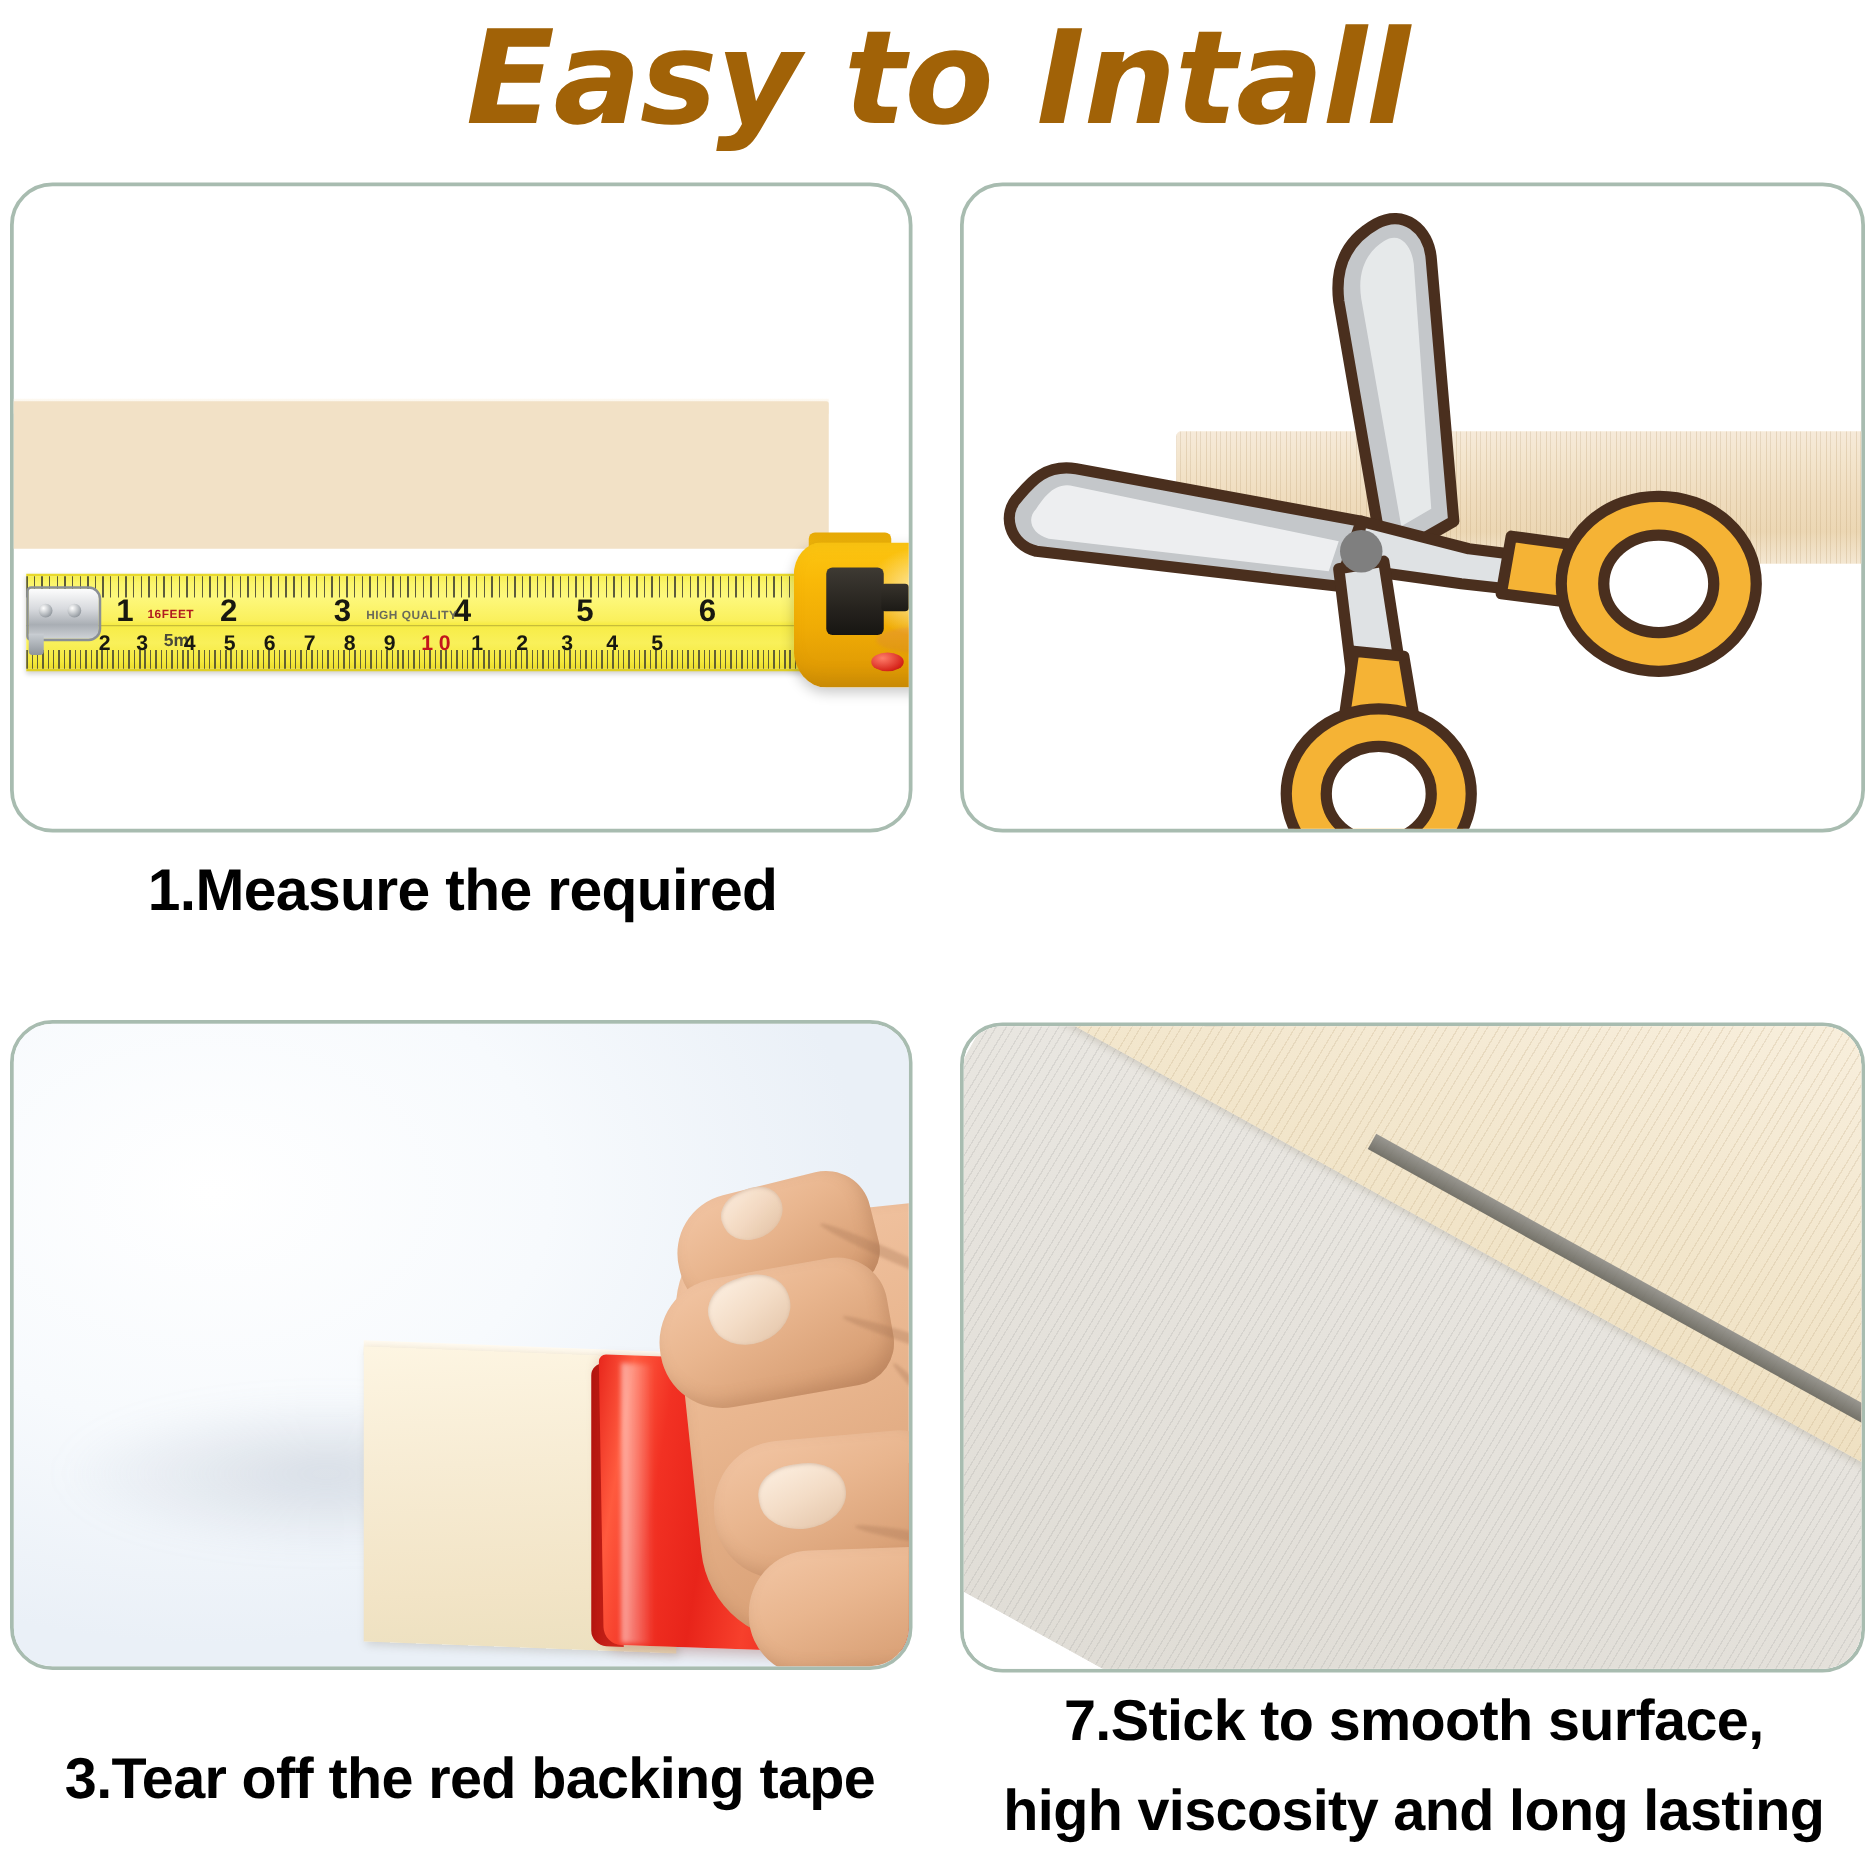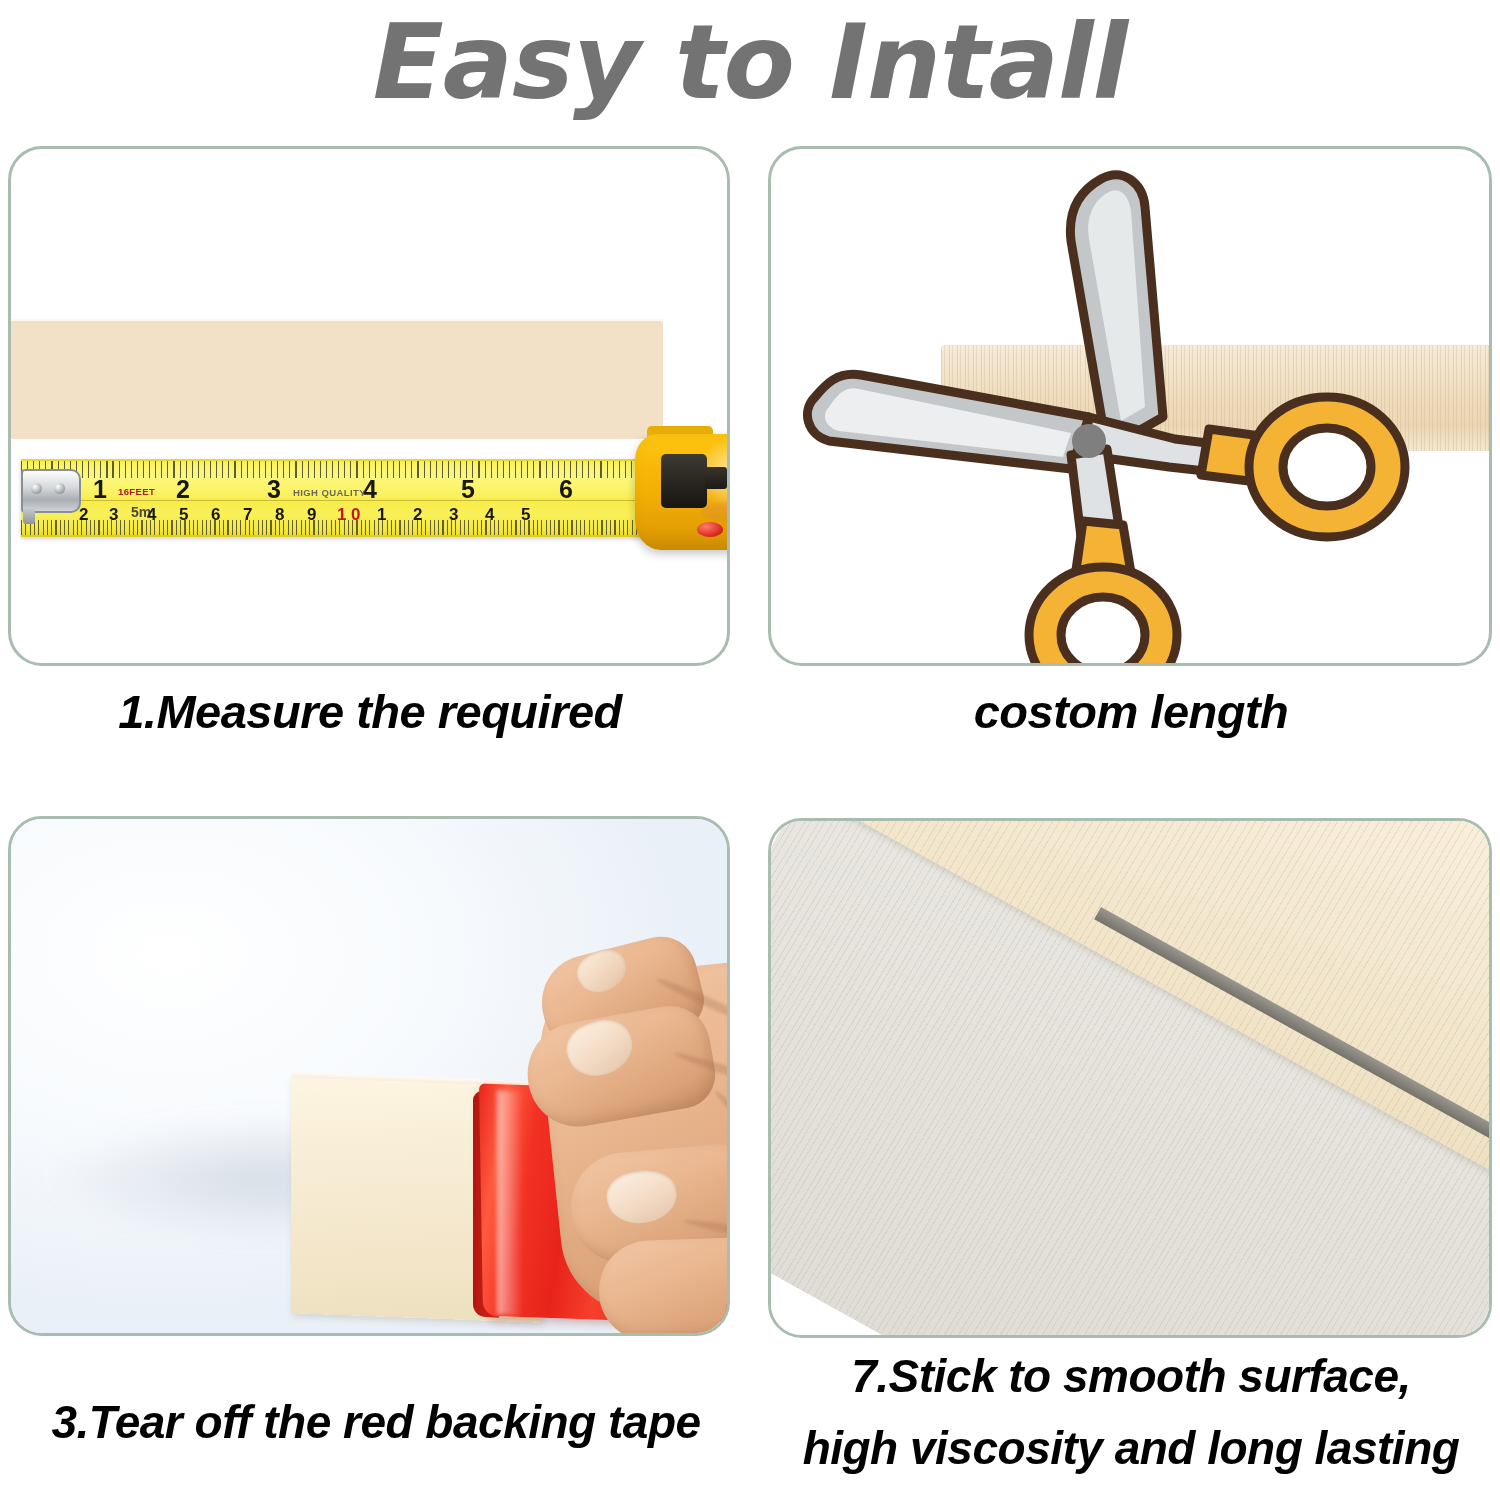--- a/index.html
+++ b/index.html
@@ -20,21 +20,21 @@
     position: absolute;
     left: 0;
     top: 2px;
     width: 1500px;
     text-align: center;
     font-family: "DejaVu Sans", sans-serif;
     font-style: italic;
     font-weight: 700;
     font-size: 104px;
     letter-spacing: -1px;
-    color: #737373;
+    color: #a16207;
     line-height: 120px;
     white-space: nowrap;
   }
 
   
   .panel {
     position: absolute;
     box-sizing: border-box;
     border: 3px solid #a8bcb0;
     border-radius: 34px;
@@ -51,21 +51,21 @@
   .caption {
     position: absolute;
     text-align: center;
     color: #000000;
     font-family: "Liberation Sans", sans-serif;
     font-weight: 700;
     font-size: 47px;
     line-height: 72px;
     letter-spacing: -0.5px;
   }
-  .caption span { display: block; font-style: italic; }
+  .caption span { display: block; }
   #cap1 { left: 10px;  top: 676px;  width: 720px; }
   #cap2 { left: 770px; top: 676px;  width: 722px; }
   #cap3 { left: 0px;   top: 1386px; width: 752px; font-size: 46px; }
   #cap4 { left: 762px; top: 1340px; width: 738px; font-size: 46px; }
 
   
   #p1-wood {
     position: absolute;
     left: -8px;
     top: 172px;
@@ -501,21 +501,20 @@
     <div id="p4-under"></div>
     <div id="p4-band"></div>
     <div id="p4-under2"></div>
   </div>
 </div>
 
 <div class="caption" id="cap1">
   <span>1.Measure the required</span>
 </div>
 <div class="caption" id="cap2">
-  <span>costom length</span>
 </div>
 <div class="caption" id="cap3">
   <span>3.Tear off the red backing tape</span>
 </div>
 <div class="caption" id="cap4">
   <span>7.Stick to smooth surface,</span>
   <span>high viscosity and long lasting</span>
 </div>
 
 </body></html>

